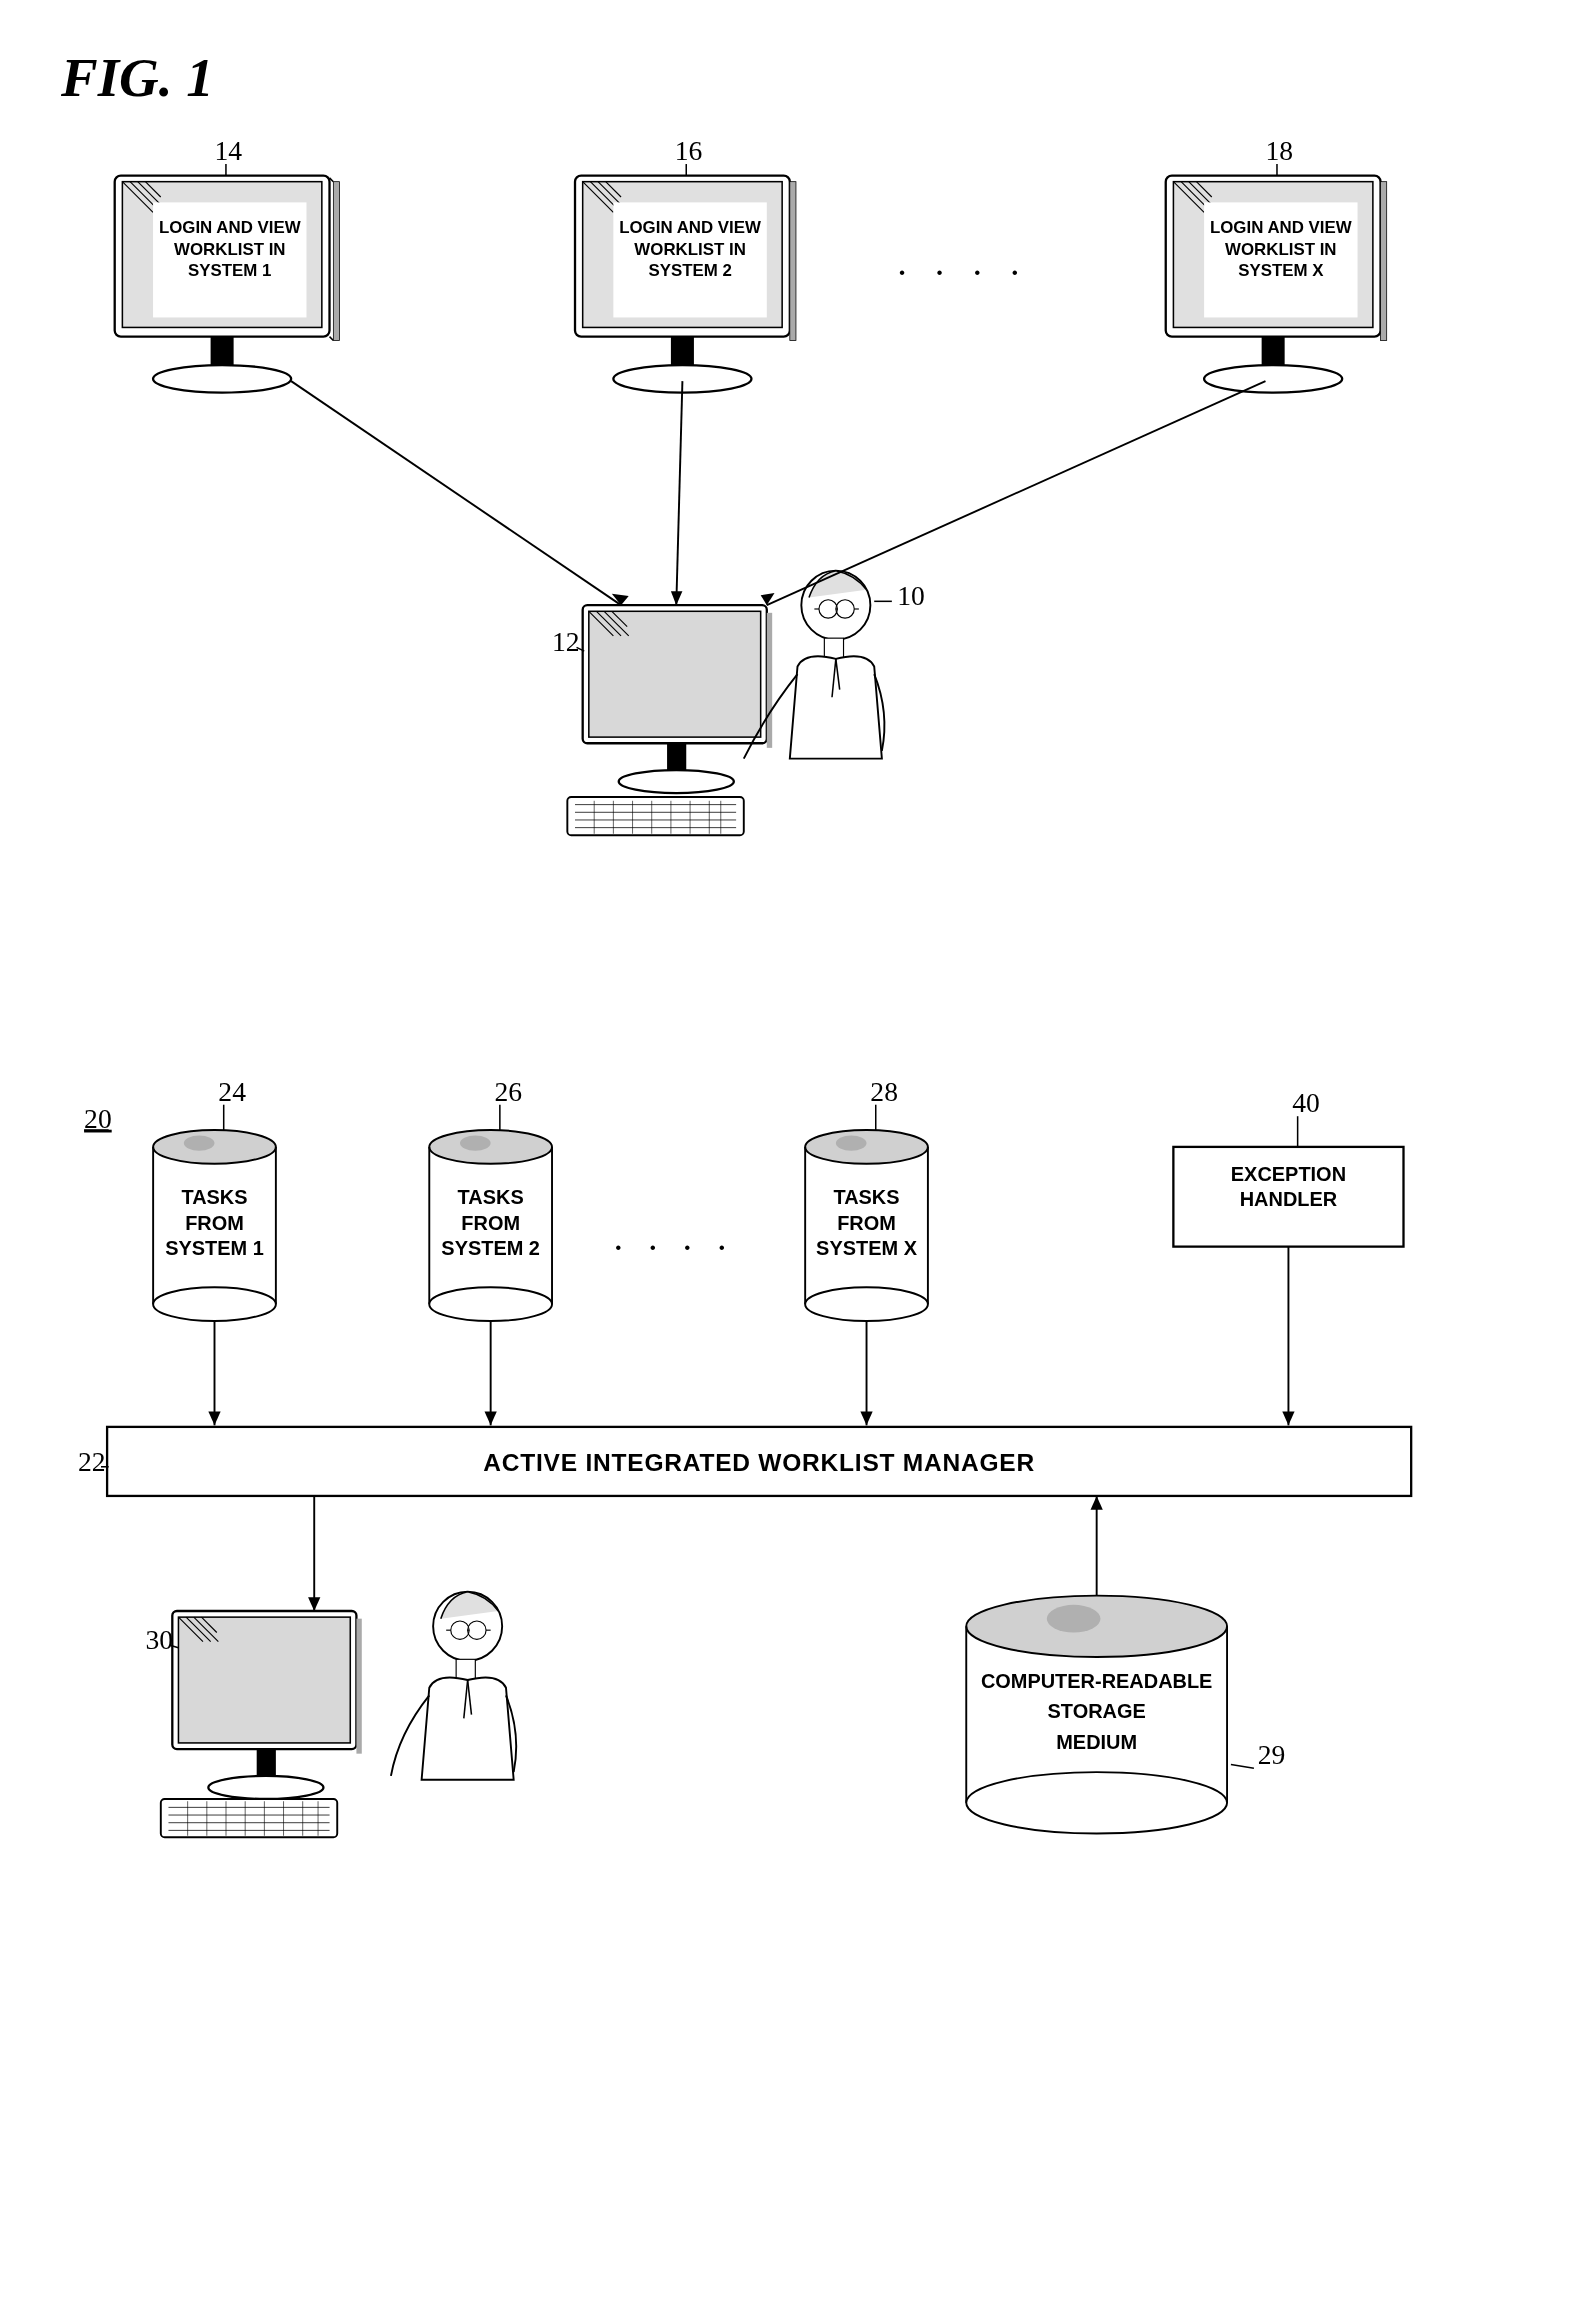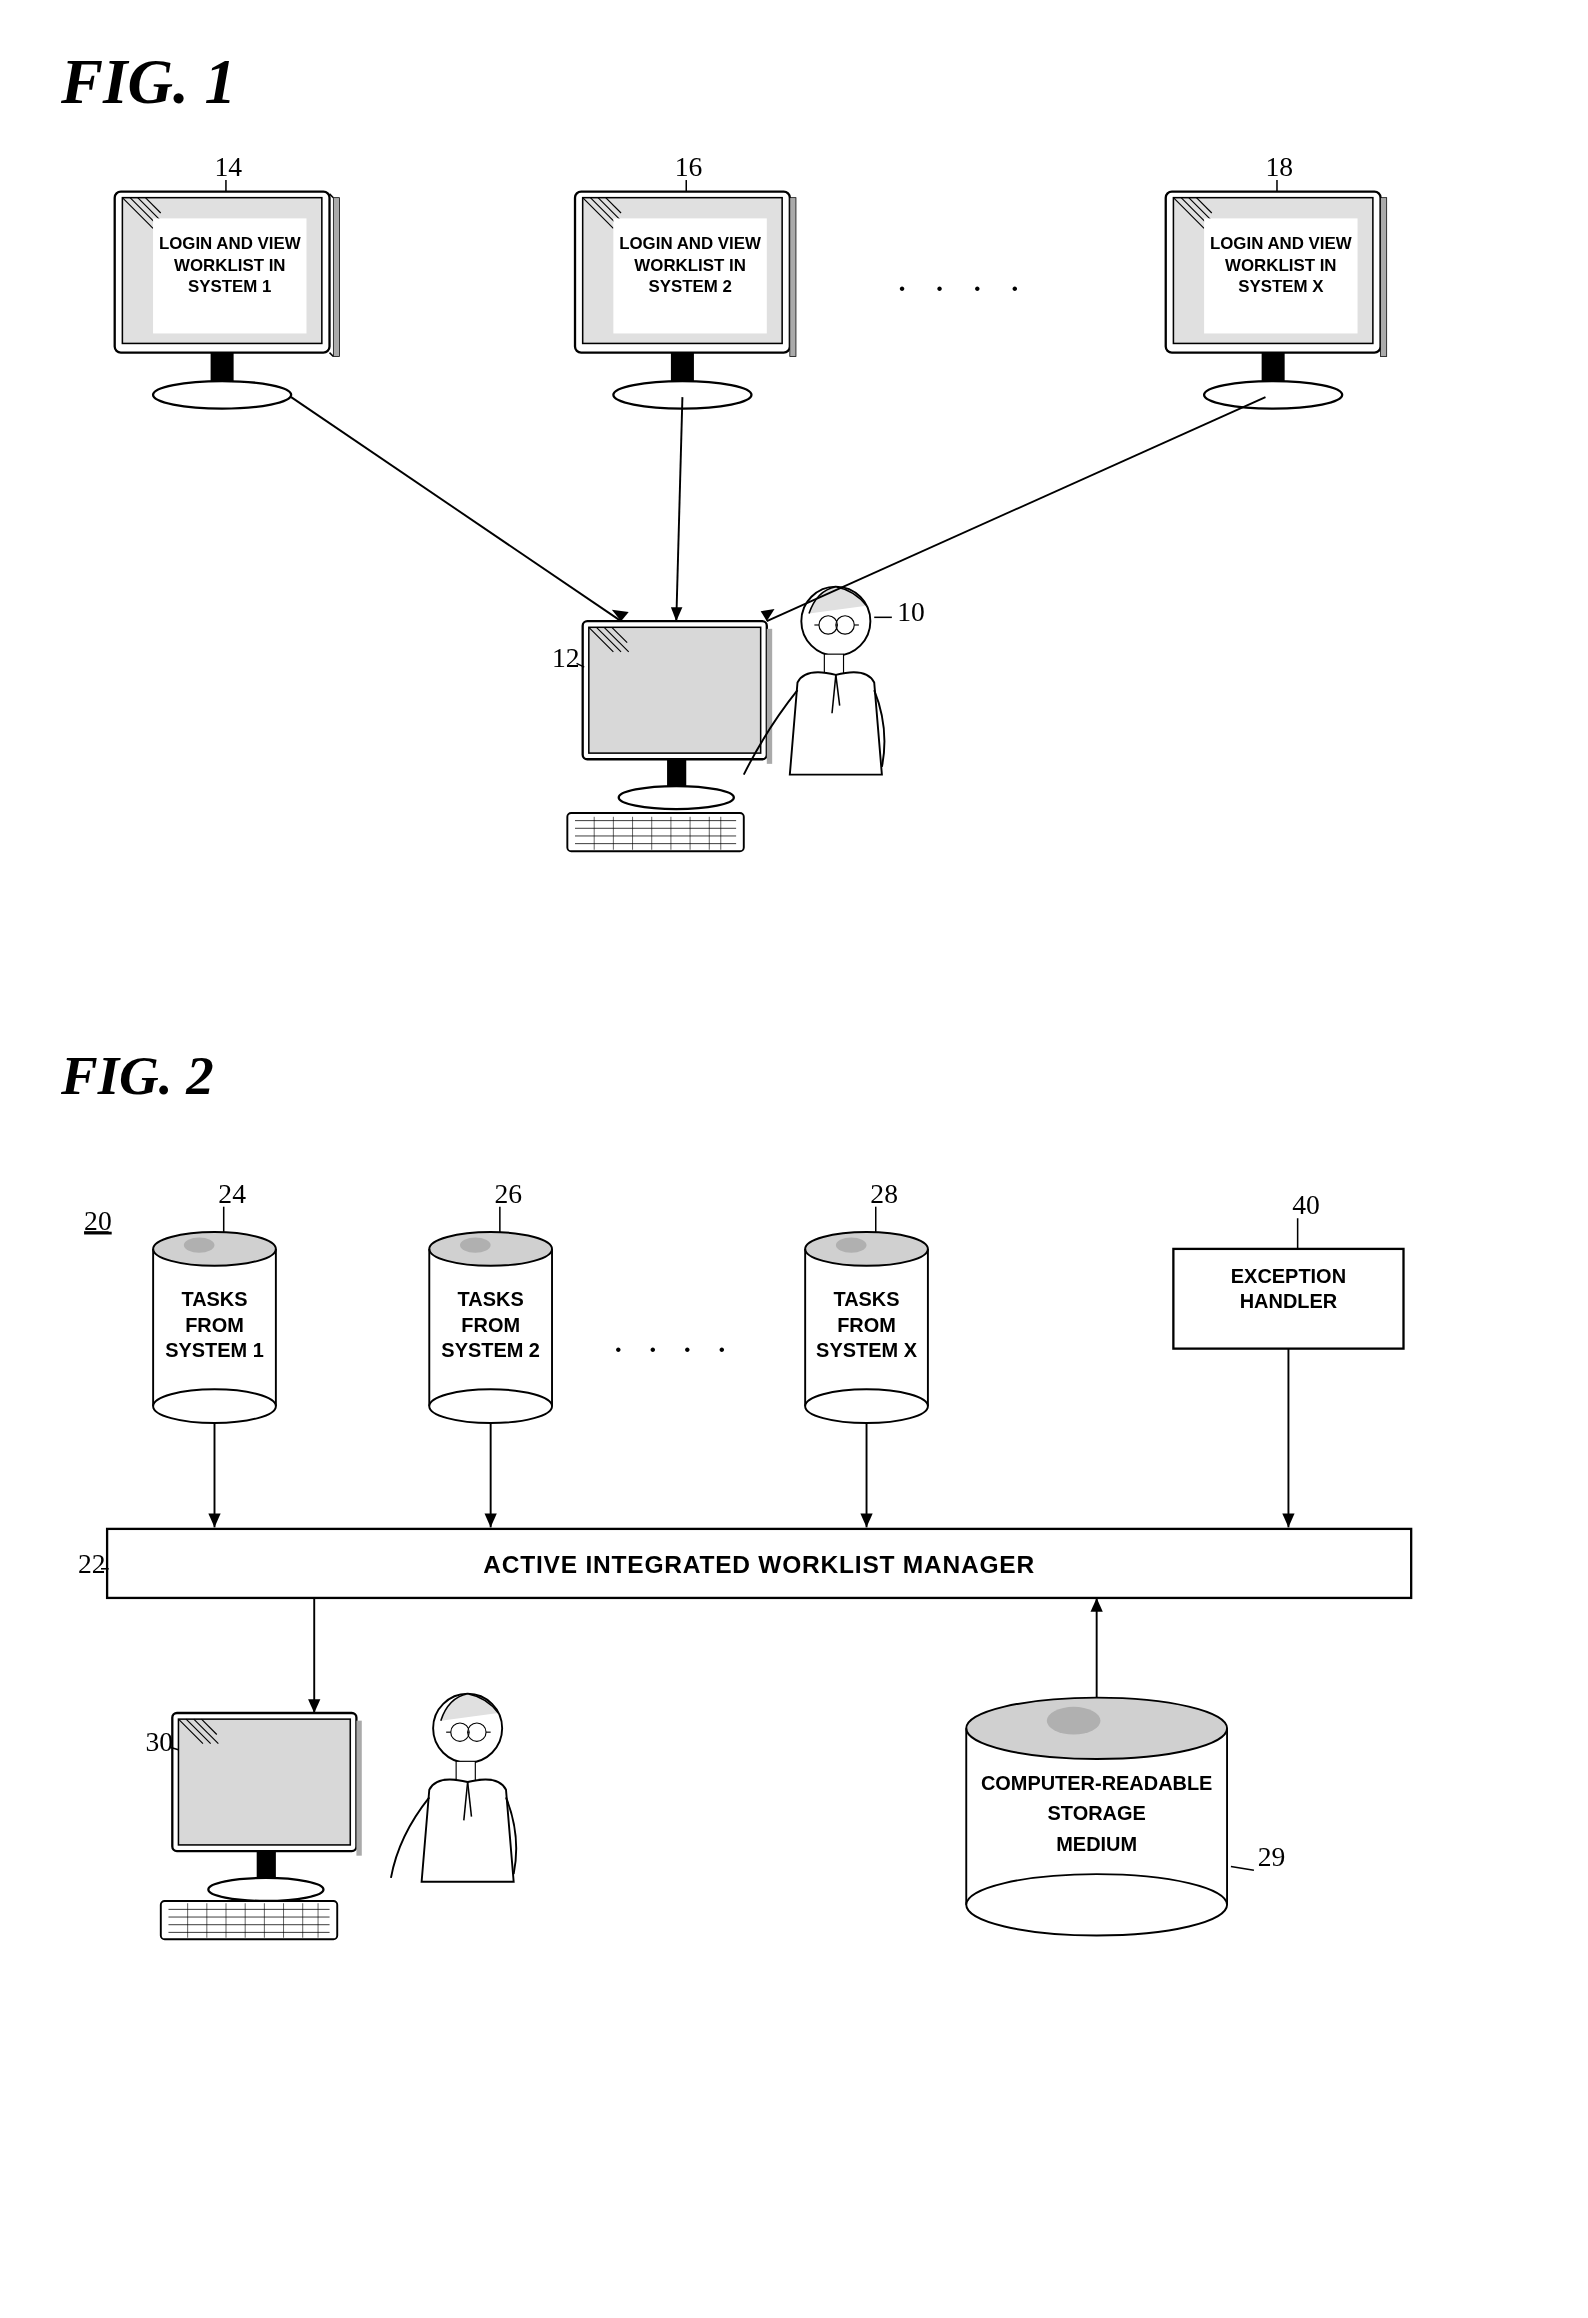--- a/index.html
+++ b/index.html
@@ -42,21 +42,21 @@
       height: 1189px;
       margin-top: 23px;
     }
   </style>
 </head>
 <body>
 
 <div class="page">
 
   <div style="position: relative; margin-bottom: 31px;">
-    <div class="fig-title" style="font-size:63px; font-style:italic; font-weight:bold; margin-bottom:11px;">FIG. 1</div>
+    <div class="fig-title" style="font-size:55px; font-style:italic; font-weight:bold; margin-bottom:5px;">FIG. 1</div>
 
     <div class="fig1-section">
 
       <svg width="1496" height="1013" style="position:absolute; top:0; left:0;" viewBox="0 0 1950 1320">
 
         <rect x="70" y="80" width="280" height="210" rx="8" fill="white" stroke="black" stroke-width="3"></rect>
 
         <rect x="80" y="88" width="260" height="190" fill="#e0e0e0" stroke="black" stroke-width="2"></rect>
 
         <line x1="80" y1="88" x2="120" y2="128" stroke="black" stroke-width="1.5"></line>
@@ -172,21 +172,20 @@
         <line x1="810" y1="348" x2="802" y2="640" stroke="black" stroke-width="2.5"></line>
         <polygon points="802,640 795,622 810,622" fill="black"></polygon>
 
         <line x1="1570" y1="348" x2="920" y2="640" stroke="black" stroke-width="2.5"></line>
         <polygon points="920,640 930,624 912,627" fill="black"></polygon>
       </svg>
     </div>
   </div>
 
   <div style="position: relative; margin-top: -153px;">
-    <div class="fig-title" style="font-size:55px; font-style:italic; font-weight:bold; margin-bottom:7.7px;">FIG. 2</div>
 
     <div class="fig2-section">
       <svg width="1496" height="1189" style="position:absolute; top:0; left:0;" viewBox="0 0 1950 1550">
 
         <text x="30" y="130" font-size="36" font-family="Times New Roman" text-decoration="underline">20</text>
         <line x1="30" y1="133" x2="62" y2="133" stroke="black" stroke-width="2"></line>
 
         <ellipse cx="200" cy="155" rx="80" ry="22" fill="#d0d0d0" stroke="black" stroke-width="2.5"></ellipse>
 
         <ellipse cx="180" cy="150" rx="20" ry="10" fill="#b0b0b0" stroke="none"></ellipse>

